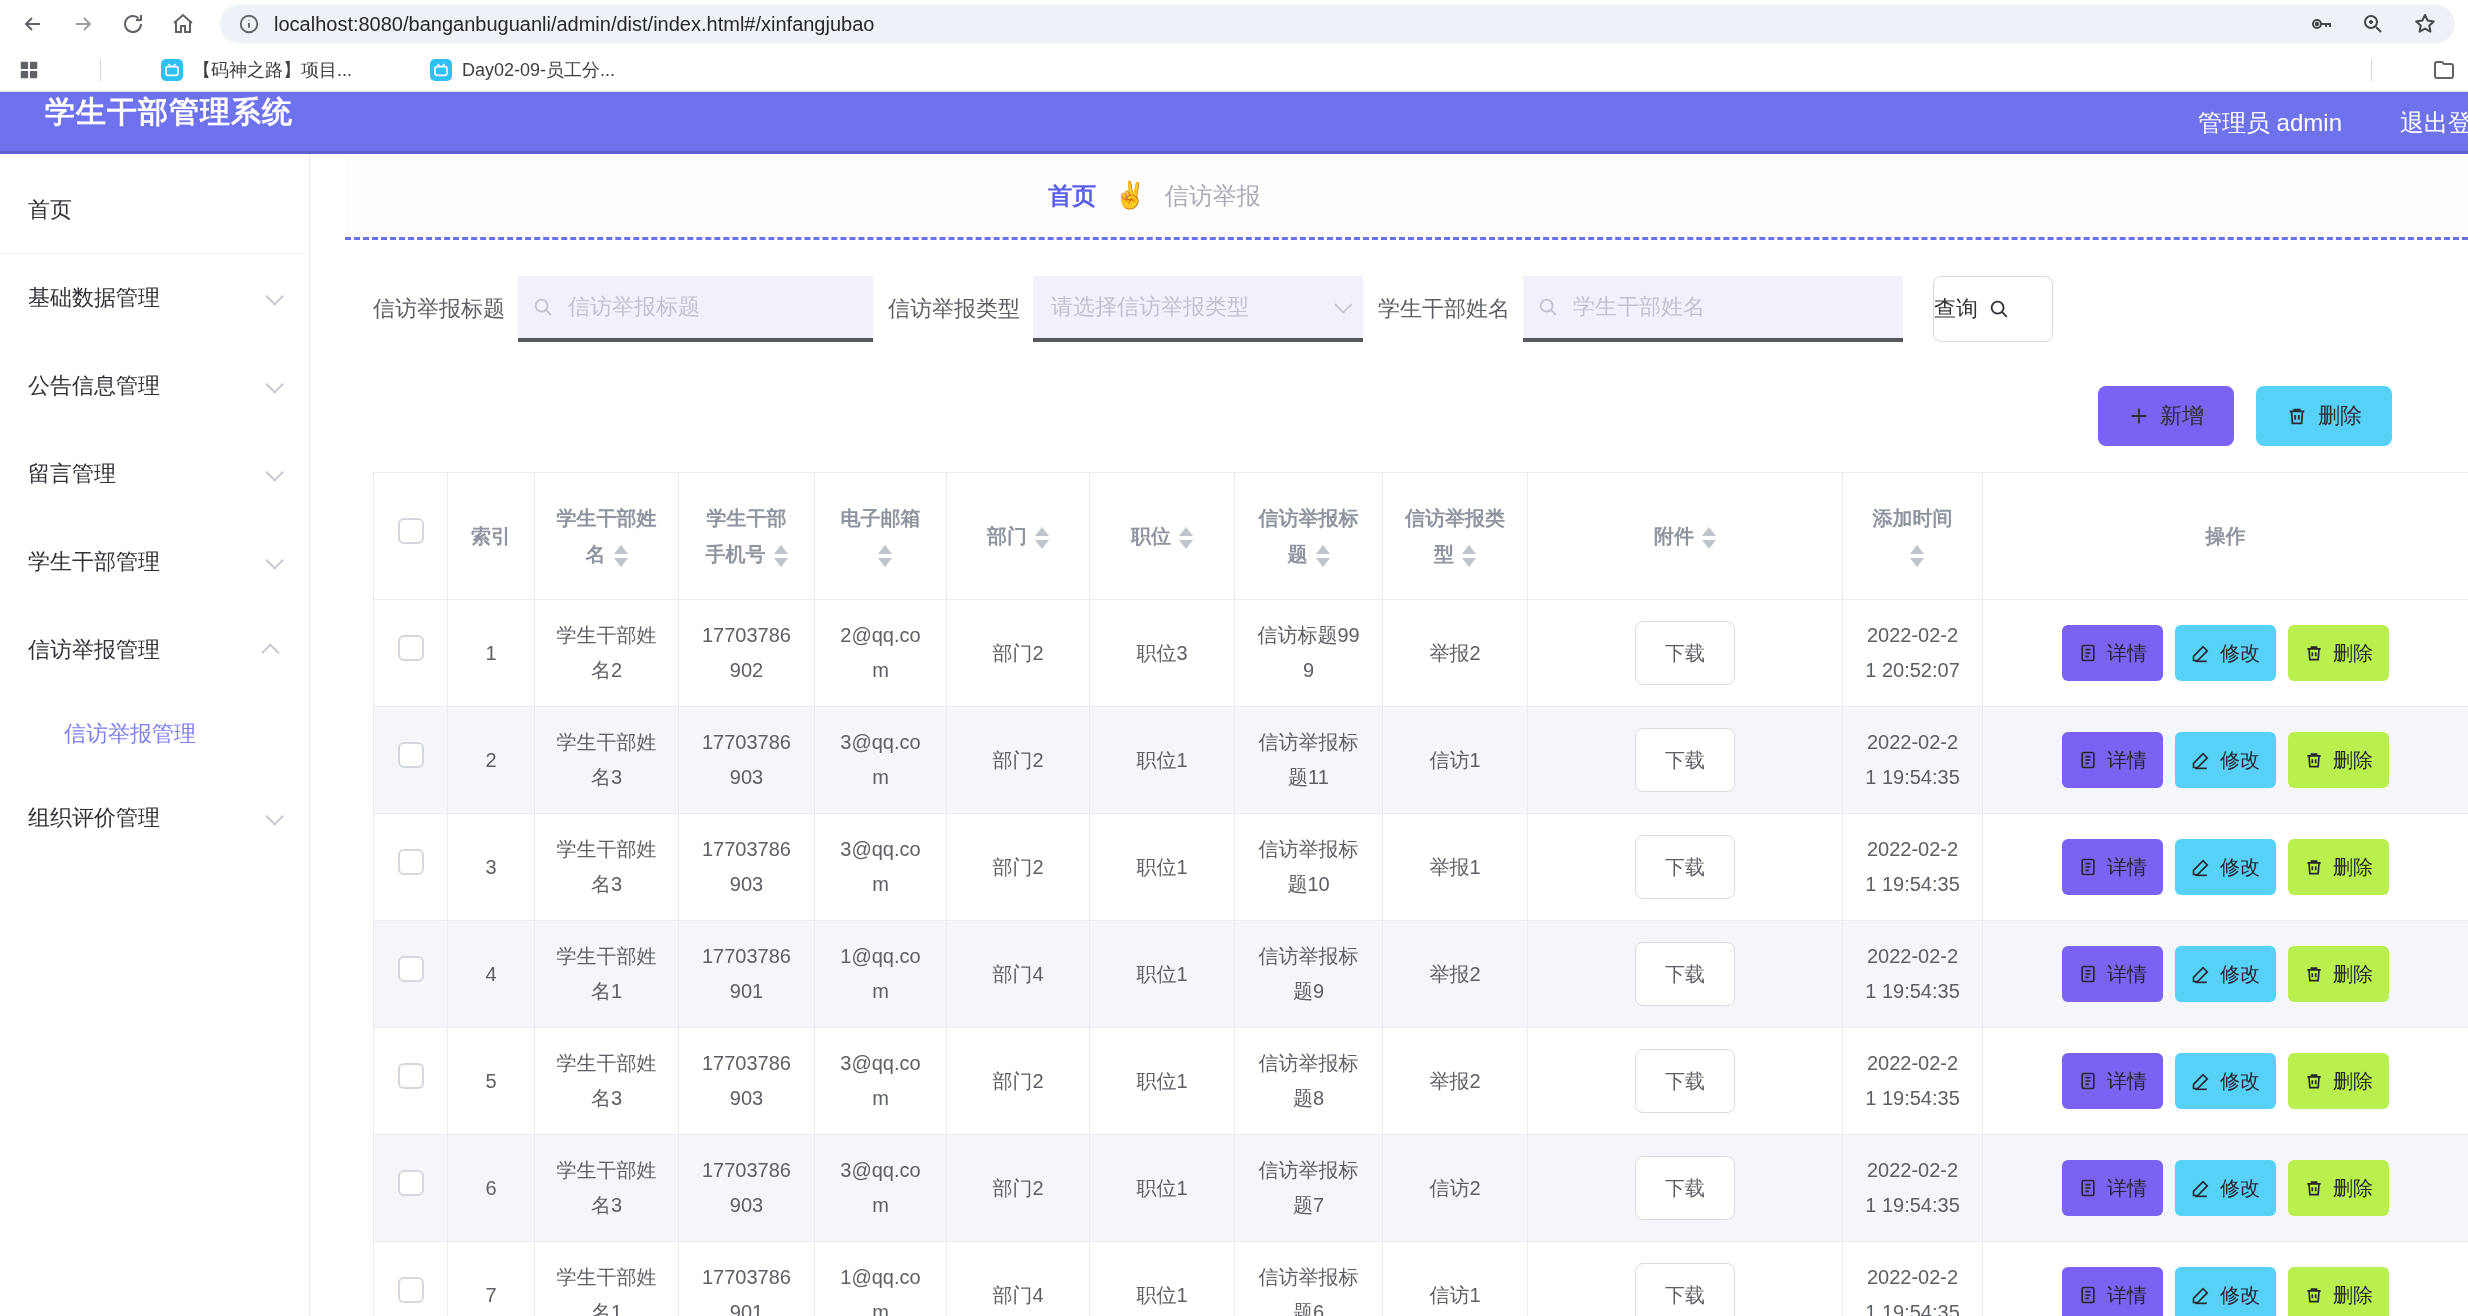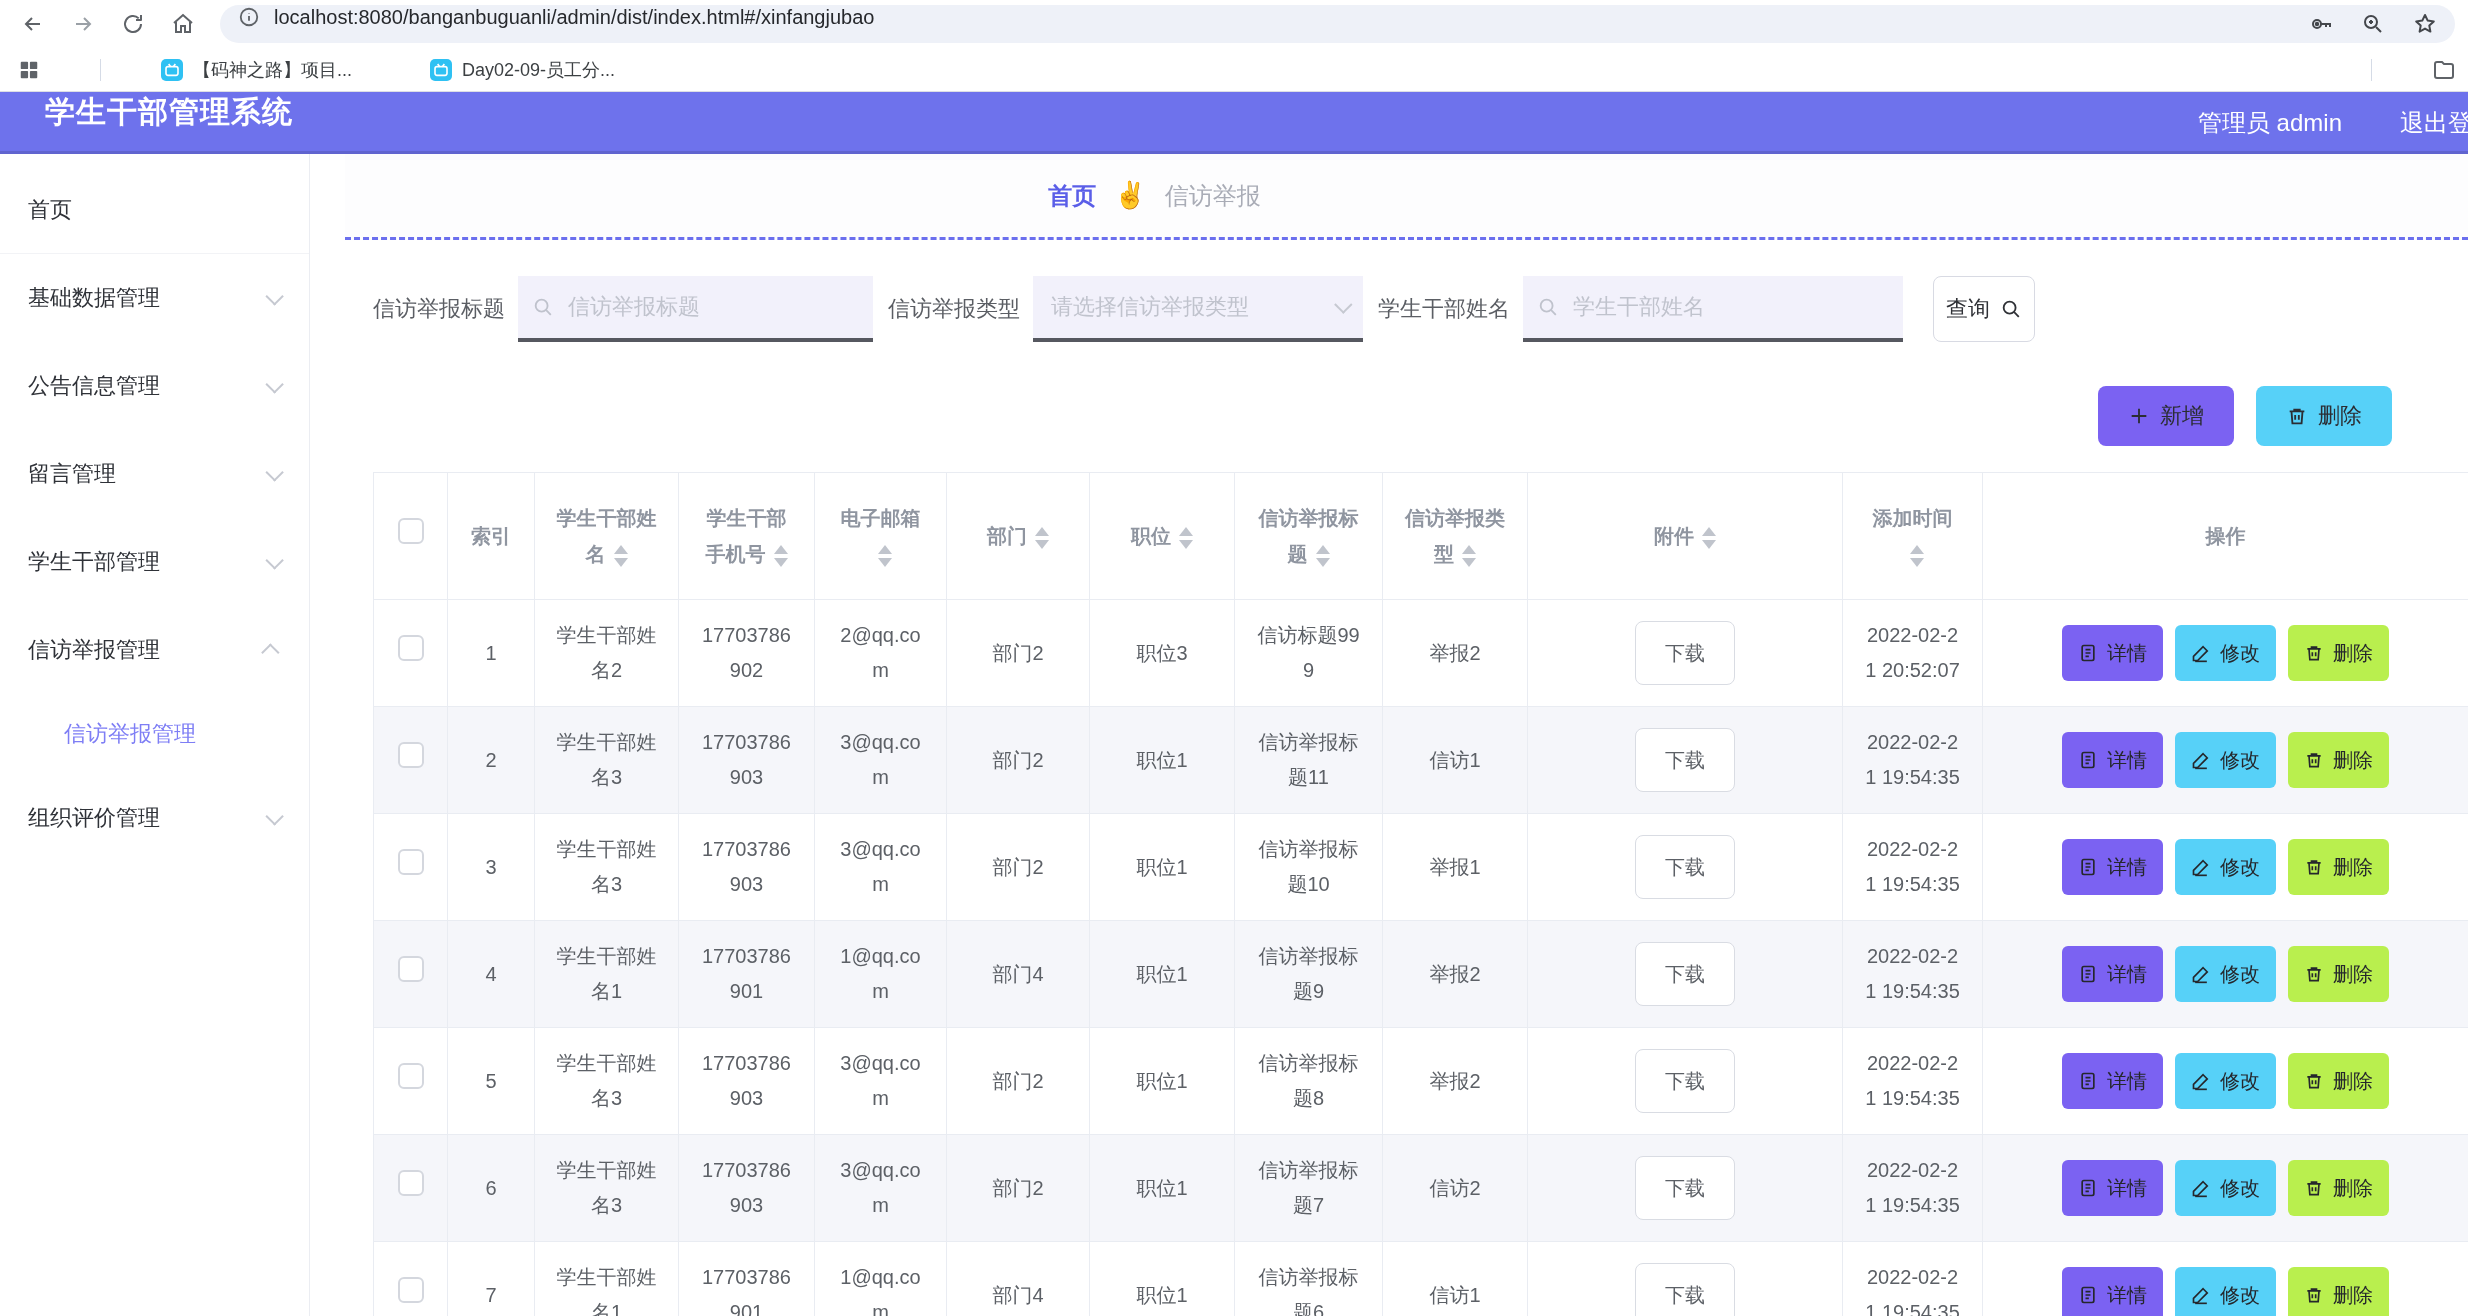--- a/index.html
+++ b/index.html
@@ -5,21 +5,21 @@
   * { box-sizing: border-box; margin: 0; padding: 0; }
   html,body { width: 2468px; height: 1316px; }
   body { font-family: "Liberation Sans", "DejaVu Sans", sans-serif; background:#fff; }
   .screen { position:relative; width:2468px; height:1316px; overflow:hidden; background:#fff; }
 
   
   .chrome { background:#fff; border-bottom:1px solid #dddfe4; }
   .addr-row { height:48px; display:flex; align-items:center; padding:0 0 0 20px; }
   .nav-ic { width:26px; height:26px; margin-right:24px; flex:0 0 auto; display:flex; align-items:center; justify-content:center; color:#5f6368; }
   .nav-ic.disabled { color:#9aa0a6; }
-  .url-pill { flex:1; height:38px; margin-right:13px; background:#eef1f8; border-radius:19px; display:flex; padding:1px 18px; min-width:0; }
+  .url-pill { flex:1; height:38px; margin-right:13px; background:#eef1f8; border-radius:19px; display:flex; align-items:center; padding:1px 18px; min-width:0; }
   .url-text { margin-left:14px; font-size:20px; color:#26282c; white-space:nowrap; overflow:hidden; }
   .pill-right { margin-left:auto; display:flex; align-items:center; gap:28px; color:#44474c; }
   .bm-row { height:43px; display:flex; align-items:center; padding:0 10px 0 18px;gap:44px; }
   .bm-sep { width:1px; height:22px; background:#d5dbe6; margin:0 16px; flex:0 0 auto; }
   .bm-item { display:flex; align-items:center; gap:10px; margin-right:34px; font-size:18px; color:#3c4043; white-space:nowrap; }
   .bm-fav { width:22px; height:22px; border-radius:5px; background:#2fc1f3; display:flex; align-items:center; justify-content:center; color:#fff; flex:0 0 auto; }
   .bm-spacer { margin-left:auto; }
 
   
   .app-header { height:62px; background:var(--accent); display:flex; justify-content:space-between; padding-left:45px; box-shadow: inset 0 -3px 0 rgba(0,0,0,.12); }
@@ -49,21 +49,21 @@
   .f-label { font-size:22px; color:#5b5e64; margin-right:13px; white-space:nowrap; }
   .f-input-wrap { position:relative; display:flex; align-items:center; background:#f2f1fb; border-bottom:4px solid #565860; height:66px; }
   .f-input-wrap .mag { position:absolute; left:14px; color:#bfc2cc; }
   .f-input { width:100%; height:100%; border:none; outline:none; background:transparent; padding:0 12px 0 50px; font-size:22px; color:#333; font-family:inherit; }
   .f-input::placeholder { color:#c0c3cd; }
   .w-title { width:355px; }
   .w-name { width:380px; margin-right:30px; }
   .f-select { width:330px; height:66px; background:#f2f1fb; border-bottom:4px solid #565860; display:flex; align-items:center; justify-content:space-between; padding:0 16px 0 18px; margin-right:15px; cursor:pointer; }
   .f-select .ph { font-size:22px; color:#c0c3cd; }
   .f-select .chev { transform:rotate(45deg) translateY(-4px); }
-  .search-btn { width:102px; height:66px; background:#fff; border:1px solid #d8dae3; border-radius:8px; display:flex; align-items:center; justify-content:center; gap:10px; font-size:22px; color:#2f3136; cursor:pointer; font-family:inherit; }
+  .search-btn { width:120px; height:66px; background:#fff; border:1px solid #d8dae3; border-radius:8px; display:flex; align-items:center; gap:10px; font-size:22px; color:#2f3136; cursor:pointer; font-family:inherit; }
 
   
   .toolbar { margin-top:44px; display:flex; justify-content:flex-end; gap:22px; padding-right:76px; }
   .tb-btn { height:60px; border:none; border-radius:8px; display:flex; align-items:center; justify-content:center; gap:10px; font-size:22px; color:#2b2d33; cursor:pointer; padding:0 30px; font-family:inherit; }
   .tb-add { background:var(--primary-btn); }
   .tb-del { background:var(--cyan-btn); }
 
   
   .grid-wrap { margin-top:26px; }
   table.grid { width:2095px; table-layout:fixed; border-collapse:collapse; }

